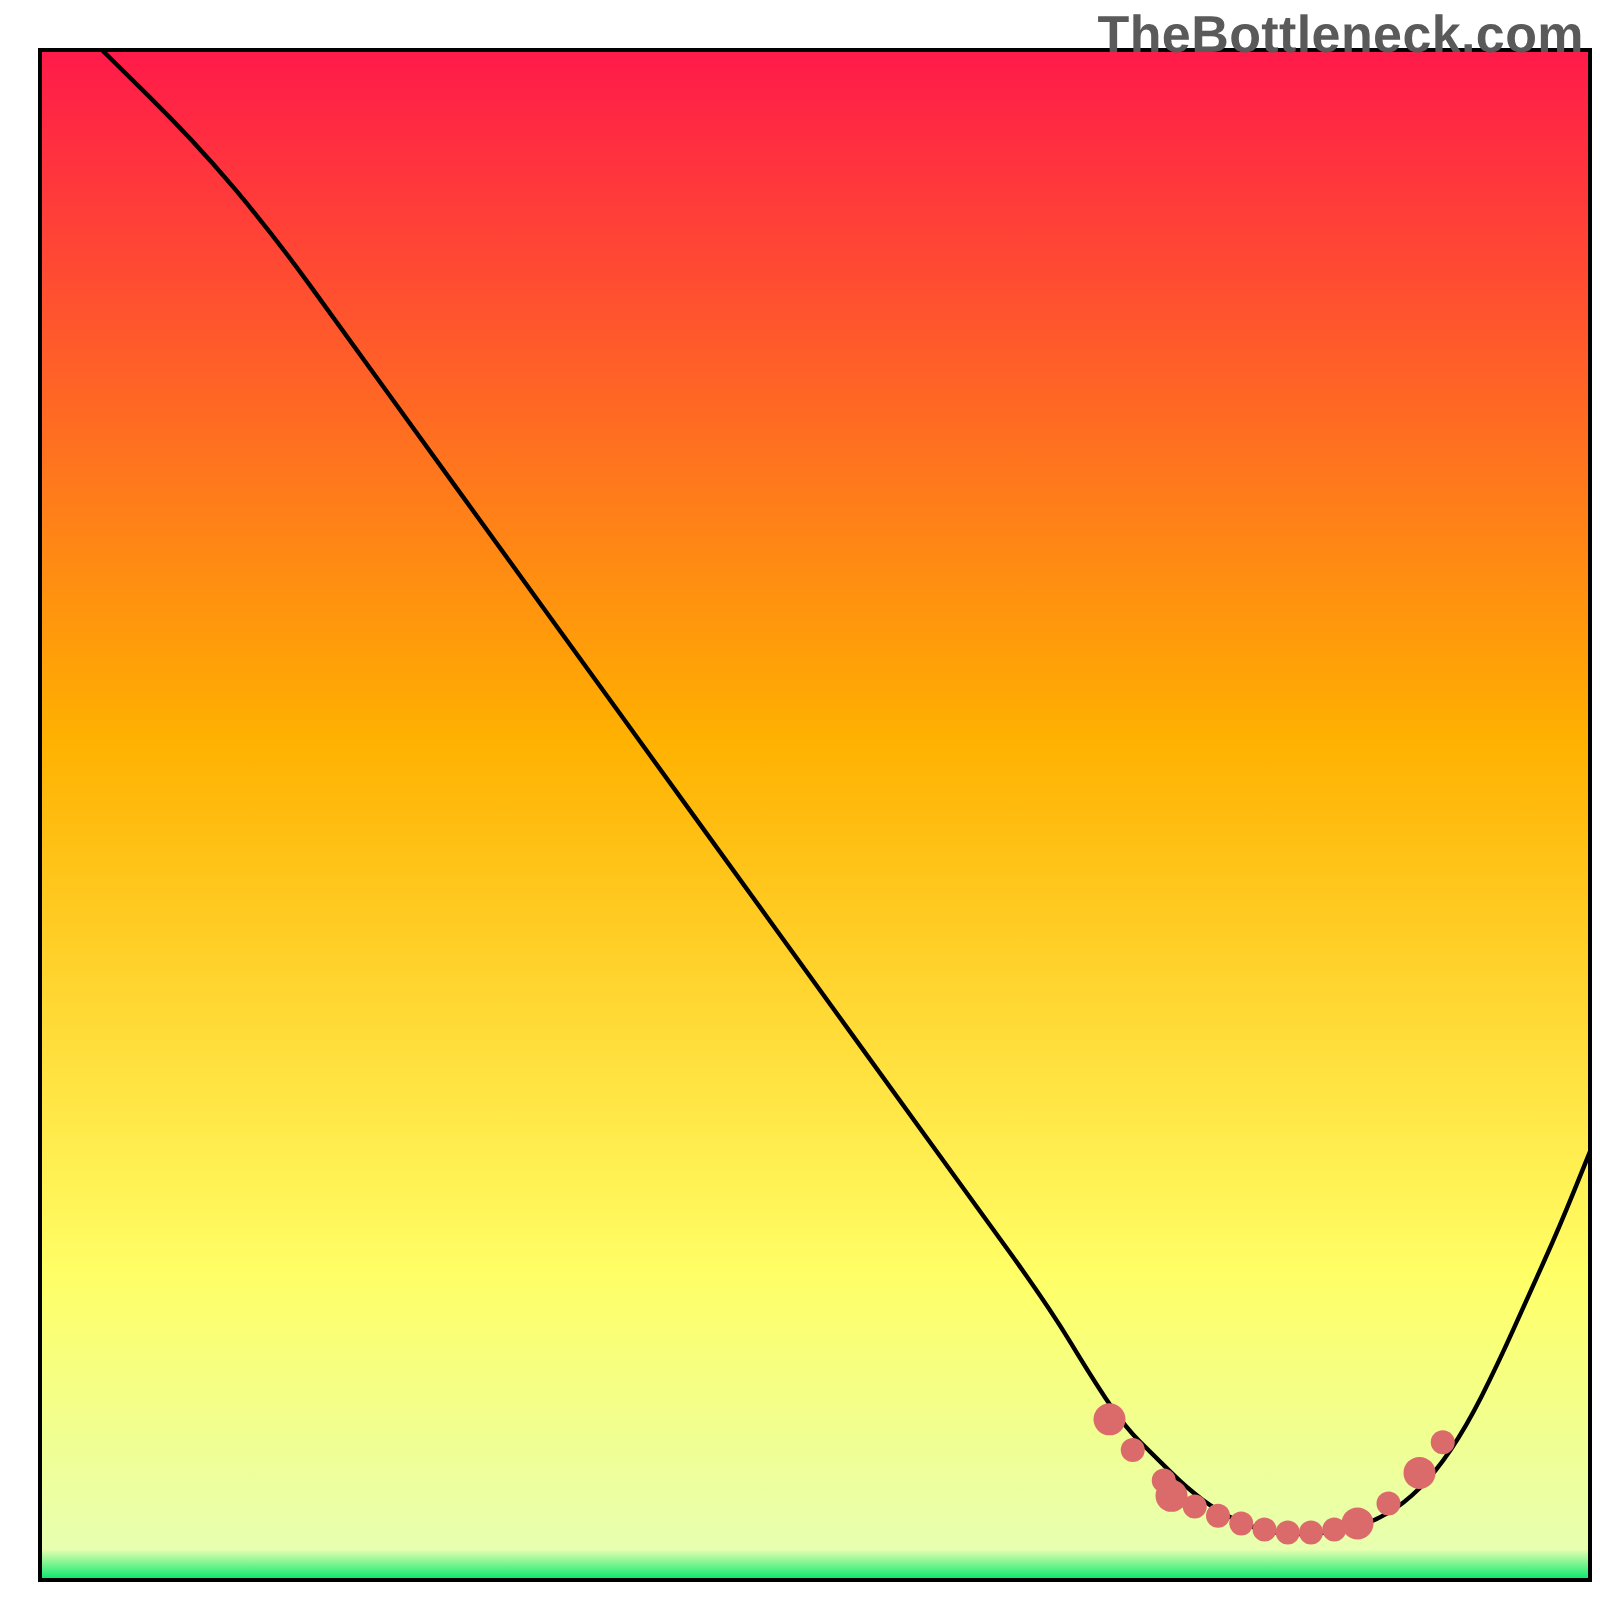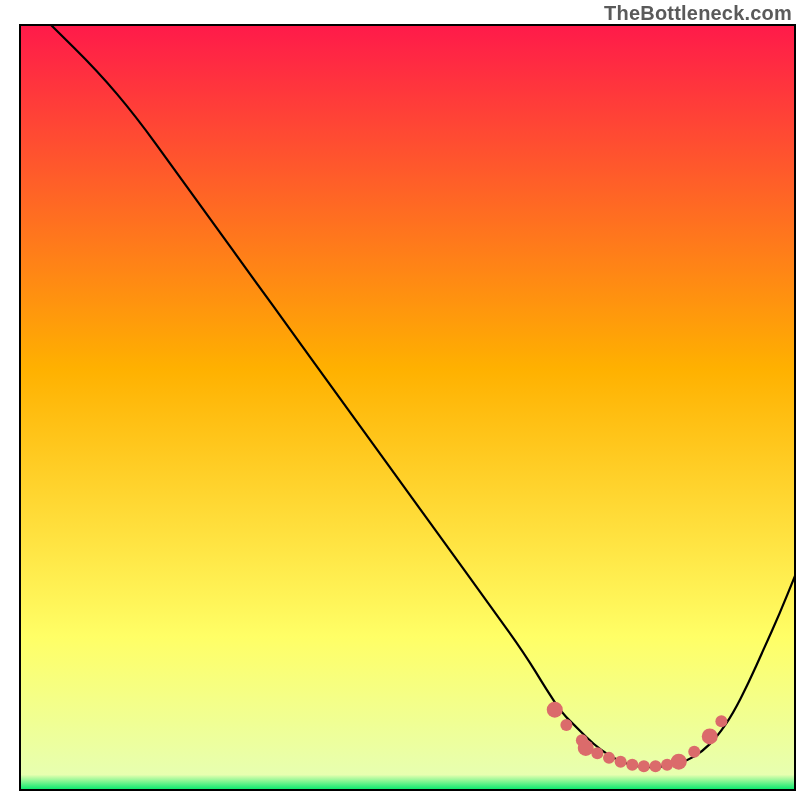--- a/index.html
+++ b/index.html
@@ -13,21 +13,21 @@
   .chart-container {
     position: relative;
     width: 800px;
     height: 800px;
     background: #ffffff;
   }
   .watermark {
     position: absolute;
     top: 2px;
     right: 8px;
-    font-size: 20px;
+    font-size: 26px;
     font-weight: 600;
     color: #5a5a5a;
     letter-spacing: 0.2px;
     text-align: right;
   }
   svg {
     display: block;
   }
 </style>
 </head>

